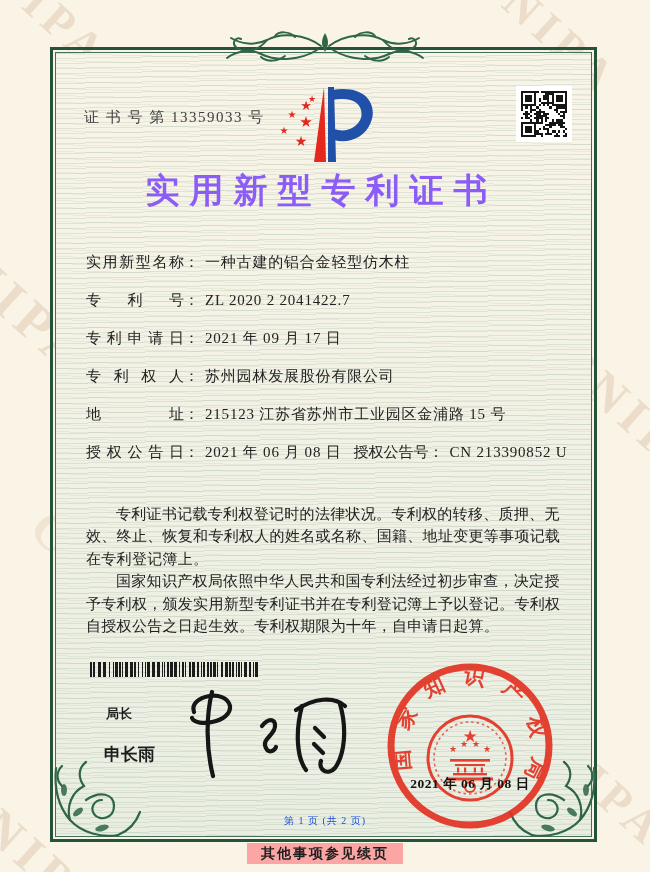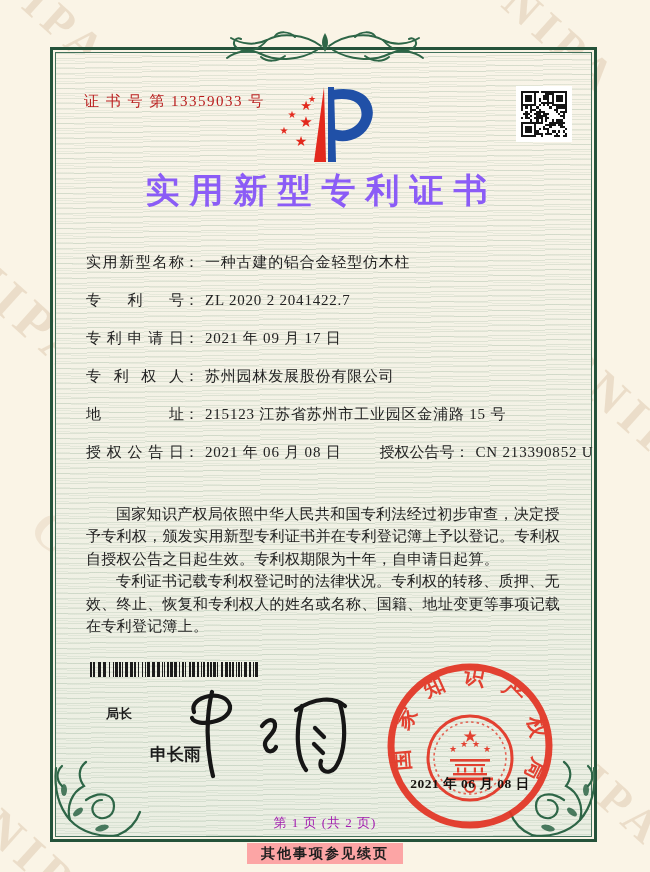--- a/index.html
+++ b/index.html
@@ -35,52 +35,52 @@
     position:absolute;inset:2px;border:1px solid #41705a;
     background:
       repeating-linear-gradient(179deg, rgba(128,162,134,.20) 0 1px, rgba(0,0,0,0) 1px 5px),
       repeating-linear-gradient(181.5deg, rgba(128,162,134,.12) 0 1px, rgba(0,0,0,0) 1px 7px),
       linear-gradient(180deg,#f9f4e8 0%,#f4f2e6 40%,#eaeee2 100%);
   }
   .ornament{position:absolute;z-index:3;}
   .content{position:absolute;inset:0;z-index:4;}
   .content > *{position:absolute;}
   
-  .cert-no{left:84px;top:92px;font-size:15px;letter-spacing:1.5px;color:#b91c1c;}
+  .cert-no{left:84px;top:108px;font-size:15px;letter-spacing:1.5px;color:#404040;}
   .logo{left:268px;top:84px;width:114px;height:84px;}
   .qr-wrap{left:516px;top:86px;width:46px;height:46px;background:#fff;padding:5px;}
   .qr-wrap svg{display:block;width:46px;height:46px;}
   .title{
     left:0;right:17px;top:168px;text-align:center;
     font-size:34px;font-weight:700;letter-spacing:10px;text-indent:10px;color:#8b5cf6;
   }
   
   .fields{left:86px;top:252px;width:486px;font-size:15px;}
   .field-row{line-height:20px;margin-bottom:18px;white-space:nowrap;}
   .f-label{
     display:inline-block;width:98px;vertical-align:bottom;
     text-align:justify;text-align-last:justify;
   }
   .f-colon{margin-right:6px;}
   .f-value{letter-spacing:.8px;}
-  .grant-pair{margin-left:38px;}
+  .grant-pair{margin-left:12px;}
   
   .paras{left:86px;top:503px;width:480px;font-size:15px;line-height:22.4px;}
   .paras p{margin:0;text-indent:2em;letter-spacing:.3px;}
   
   .barcode{left:90px;top:662px;width:172px;height:15px;}
   .signer-title{left:106px;top:705px;font-family:"Liberation Sans","DejaVu Sans",sans-serif;font-weight:700;font-size:13px;color:#1c1c1c;}
-  .signer-name{left:104px;top:743px;font-family:"Liberation Sans","DejaVu Sans",sans-serif;font-weight:700;font-size:17px;color:#1c1c1c;margin-left:46px;}
+  .signer-name{left:104px;top:743px;font-family:"Liberation Sans","DejaVu Sans",sans-serif;font-weight:700;font-size:17px;color:#1c1c1c;}
   .signature{left:182px;top:676px;width:175px;height:112px;}
   .seal{left:384px;top:660px;width:172px;height:172px;mix-blend-mode:multiply;opacity:.93;}
   .seal-date{
     left:382px;top:775px;width:176px;text-align:center;
     font-size:13.5px;font-weight:700;color:#15120f;letter-spacing:.5px;z-index:6;
   }
-  .page-info{left:0;right:0;top:814px;text-align:center;font-size:13px;letter-spacing:1px;color:#a21caf;}
+  .page-info{left:0;right:0;top:814px;text-align:center;font-size:10px;letter-spacing:1px;color:#1d4ed8;}
   .footer-note{
     left:0;right:0;top:845px;text-align:center;font-size:14px;color:#1f1f1f;
   }
   .footer-note span{background:#fca5a5;padding:3px 14px;letter-spacing:2px;font-weight:600;}
 </style>
 </head>
 <body>
 
 <div class="page">
 
@@ -427,22 +427,22 @@
       </div>
       <div class="field-row">
         <span class="f-label">地址</span><span class="f-colon">：</span><span class="f-value">215123 江苏省苏州市工业园区金浦路 15 号</span>
       </div>
       <div class="field-row">
         <span class="f-label">授权公告日</span><span class="f-colon">：</span><span class="f-value">2021 年 06 月 08 日</span><span class="grant-pair"><span>授权公告号</span><span class="f-colon">：</span><span class="f-value">CN 213390852 U</span></span>
       </div>
     </div>
 
     <div class="paras">
+      <p>专利证书记载专利权登记时的法律状况。专利权的转移、质押、无效、终止、恢复和专利权人的姓名或名称、国籍、地址变更等事项记载在专利登记簿上。</p>
       <p>国家知识产权局依照中华人民共和国专利法经过初步审查，决定授予专利权，颁发实用新型专利证书并在专利登记簿上予以登记。专利权自授权公告之日起生效。专利权期限为十年，自申请日起算。</p>
-      <p>专利证书记载专利权登记时的法律状况。专利权的转移、质押、无效、终止、恢复和专利权人的姓名或名称、国籍、地址变更等事项记载在专利登记簿上。</p>
     </div>
 
     <svg class="barcode" id="barcode-svg" viewBox="0 0 172 15" preserveAspectRatio="none">
         <rect x="0" y="0" width="2" height="15" fill="#1c1c1c"></rect>
         <rect x="3" y="0" width="2" height="15" fill="#1c1c1c"></rect>
         <rect x="8" y="0" width="3" height="15" fill="#1c1c1c"></rect>
         <rect x="13" y="0" width="3" height="15" fill="#1c1c1c"></rect>
         <rect x="19" y="0" width="1" height="15" fill="#1c1c1c"></rect>
         <rect x="23" y="0" width="1" height="15" fill="#1c1c1c"></rect>
         <rect x="25" y="0" width="3" height="15" fill="#1c1c1c"></rect>

